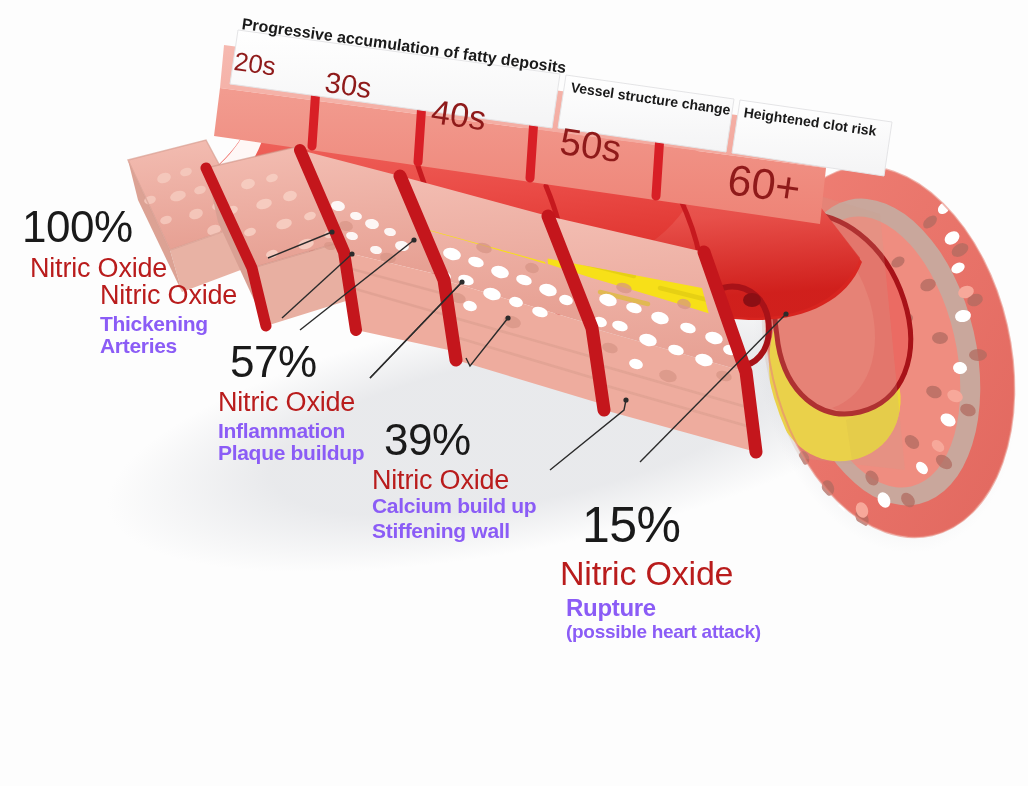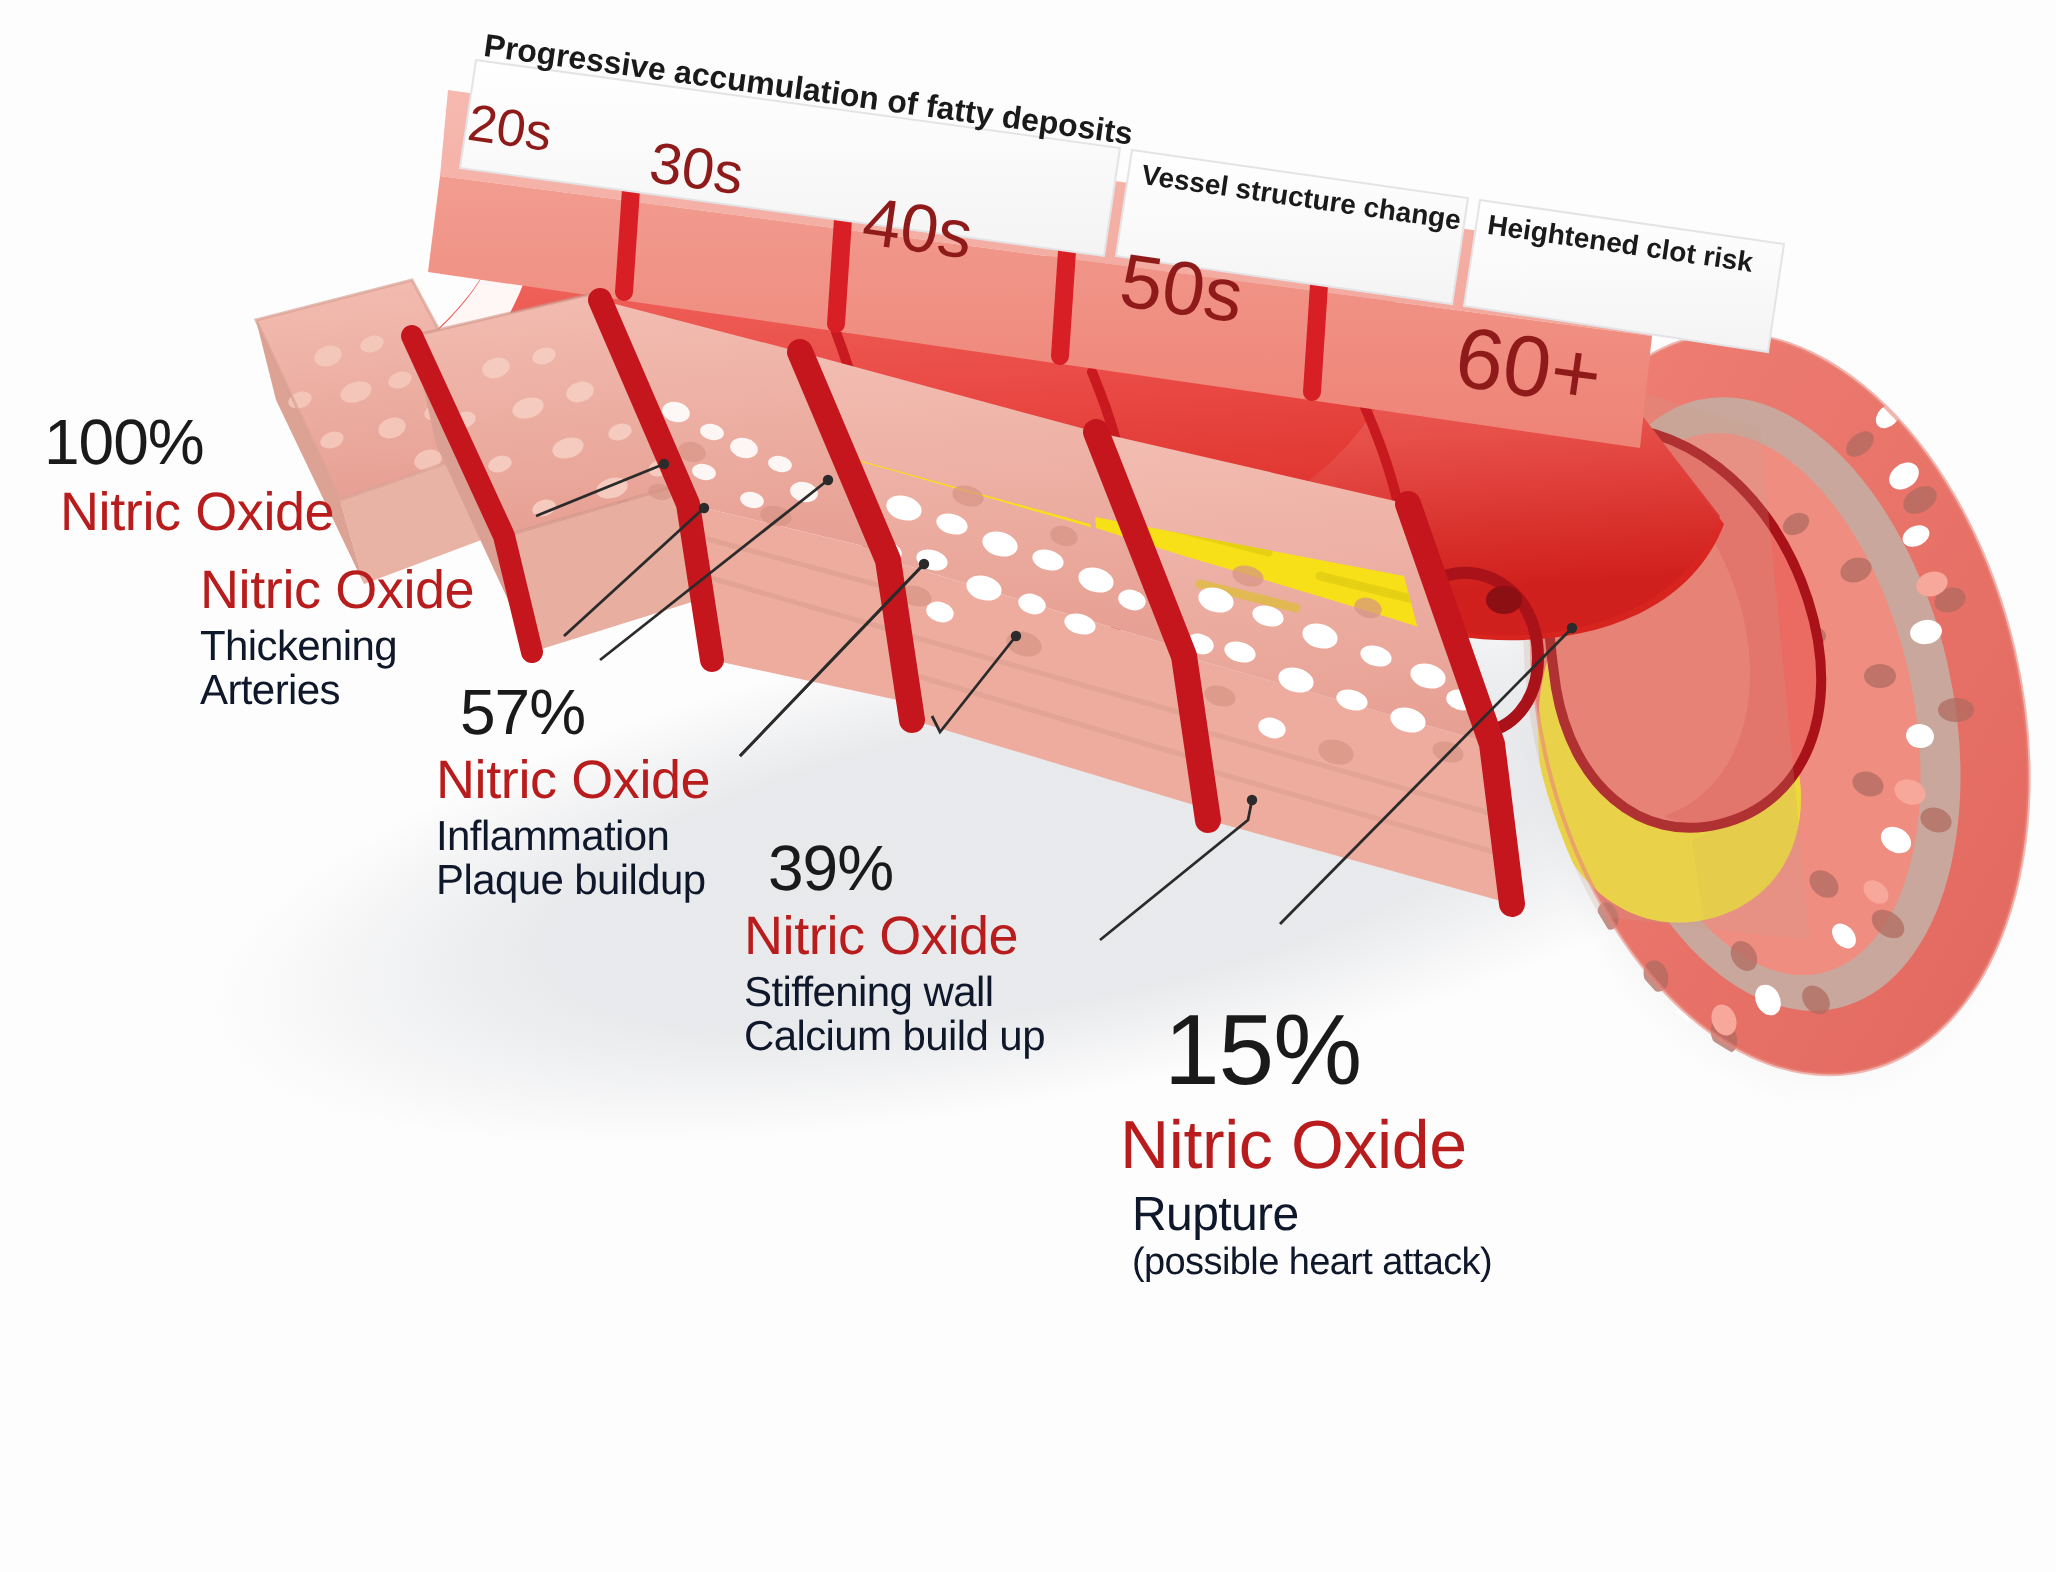--- a/index.html
+++ b/index.html
@@ -24,35 +24,35 @@
     top: 0;
     width: 1028px;
     height: 786px;
   }
   .lbl {
     position: absolute;
     white-space: nowrap;
     line-height: 1.0;
   }
   .pct {
-    font-size: 32px;
+    font-size: 44px;
     color: #1a1a1a;
     font-weight: 400;
     letter-spacing: -0.5px;
   }
   .no {
     font-size: 27px;
     color: #b91c1c;
     font-weight: 400;
     letter-spacing: -0.2px;
   }
   .sym {
     font-size: 21px;
-    color: #0f172a;
-    font-weight: normal;
+    color: #8b5cf6;
+    font-weight: bold;
     letter-spacing: -0.3px;
   }
   .sym.small {
     font-size: 19px;
   }
   .pct.big {
     font-size: 50px;
   }
   .no.big {
     font-size: 34px;
@@ -426,22 +426,22 @@
   <div class="lbl stack" style="left:218px; top:340px;">
     <div class="pct" style="margin-left:12px;">57%</div>
     <div class="no" style="margin-top:5px;">Nitric Oxide</div>
     <div class="sym" style="margin-top:4px;">Inflammation</div>
     <div class="sym" style="margin-top:1px;">Plaque buildup</div>
   </div>
 
   <div class="lbl stack" style="left:372px; top:418px;">
     <div class="pct" style="margin-left:12px;">39%</div>
     <div class="no" style="margin-top:5px;">Nitric Oxide</div>
+    <div class="sym" style="margin-top:1px;">Calcium build up</div>
     <div class="sym" style="margin-top:4px;">Stiffening wall</div>
-    <div class="sym" style="margin-top:1px;">Calcium build up</div>
   </div>
 
   <div class="lbl stack" style="left:560px; top:500px;">
     <div class="pct big" style="margin-left:22px;">15%</div>
     <div class="no big" style="margin-top:6px;">Nitric Oxide</div>
     <div class="sym big" style="margin-top:6px; margin-left:6px;">Rupture</div>
     <div class="sym small" style="margin-top:2px; margin-left:6px;">(possible heart attack)</div>
   </div>
 
 </div>

